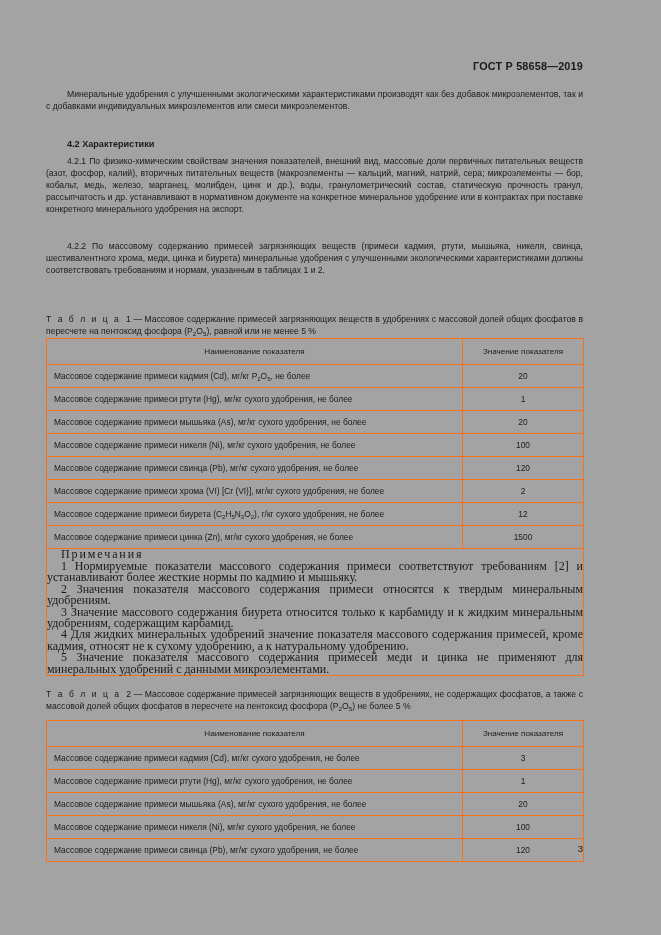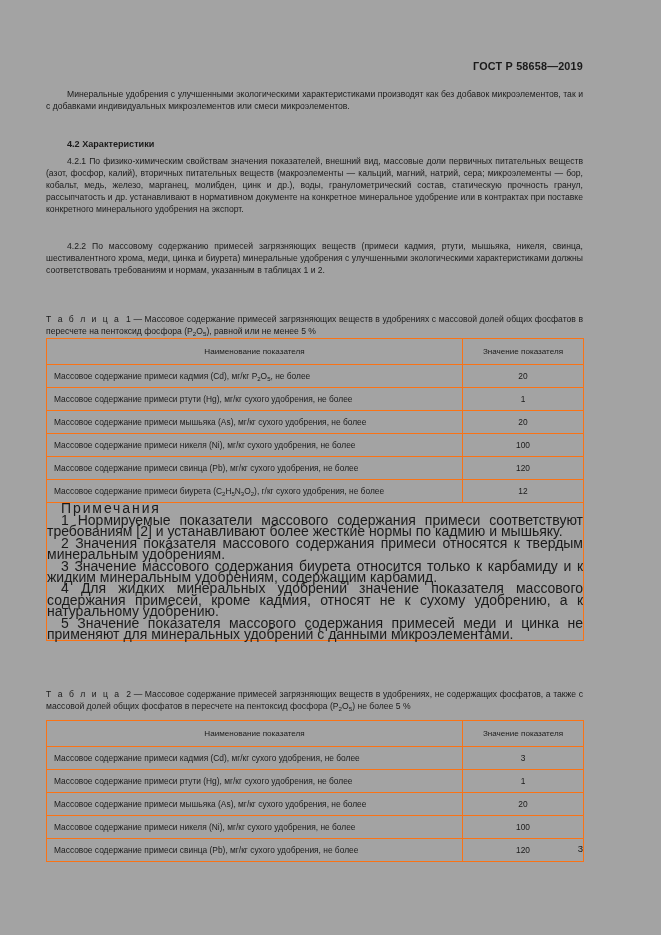--- a/index.html
+++ b/index.html
@@ -100,23 +100,24 @@
     padding-right: 5px;
   }
   .gost-table tbody td.cell-val {
     height: 22px;
     text-align: center;
   }
 
   
   .notes-cell {
     padding: 4px 6px 5px 6px;
-    font-size: 14px;
+    font-size: 12px;
     line-height: 11.4px;
     text-align: justify;
+    font-family: Liberation Serif, serif;
   }
   .notes-title {
     letter-spacing: 1.9px;
     padding-left: 14px;
     display: block;
     margin-bottom: 0.5px;
   }
   .note-item {
     display: block;
     text-indent: 14px;
@@ -180,22 +181,30 @@
         </tr>
         <tr>
           <td class="cell-name">Массовое содержание примеси никеля (Ni), мг/кг сухого удобрения, не более</td>
           <td class="cell-val">100</td>
         </tr>
         <tr>
           <td class="cell-name">Массовое содержание примеси свинца (Pb), мг/кг сухого удобрения, не более</td>
           <td class="cell-val">120</td>
         </tr>
         <tr>
+          <td class="cell-name">Массовое содержание примеси хрома (VI) [Cr (VI)], мг/кг сухого удобрения, не более</td>
+          <td class="cell-val">2</td>
+        </tr>
+        <tr>
           <td class="cell-name"><span>Массовое содержание примеси биурета (C</span><sub>2</sub><span>H</span><sub>5</sub><span>N</span><sub>3</sub><span>O</span><sub>2</sub><span>), г/кг сухого удобрения, не более</span></td>
           <td class="cell-val">12</td>
+        </tr>
+        <tr>
+          <td class="cell-name">Массовое содержание примеси цинка (Zn), мг/кг сухого удобрения, не более</td>
+          <td class="cell-val">1500</td>
         </tr>
         <tr>
           <td class="notes-cell" colspan="2">
             <span class="notes-title">Примечания</span>
             <span class="note-item">1 Нормируемые показатели массового содержания примеси соответствуют требованиям [2] и устанавливают более жесткие нормы по кадмию и мышьяку.</span>
             <span class="note-item">2 Значения показателя массового содержания примеси относятся к твердым минеральным удобрениям.</span>
             <span class="note-item">3 Значение массового содержания биурета относится только к карбамиду и к жидким минеральным удобрениям, содержащим карбамид.</span>
             <span class="note-item">4 Для жидких минеральных удобрений значение показателя массового содержания примесей, кроме кадмия, относят не к сухому удобрению, а к натуральному удобрению.</span>
             <span class="note-item">5 Значение показателя массового содержания примесей меди и цинка не применяют для минеральных удобрений с данными микроэлементами.</span>
           </td>

